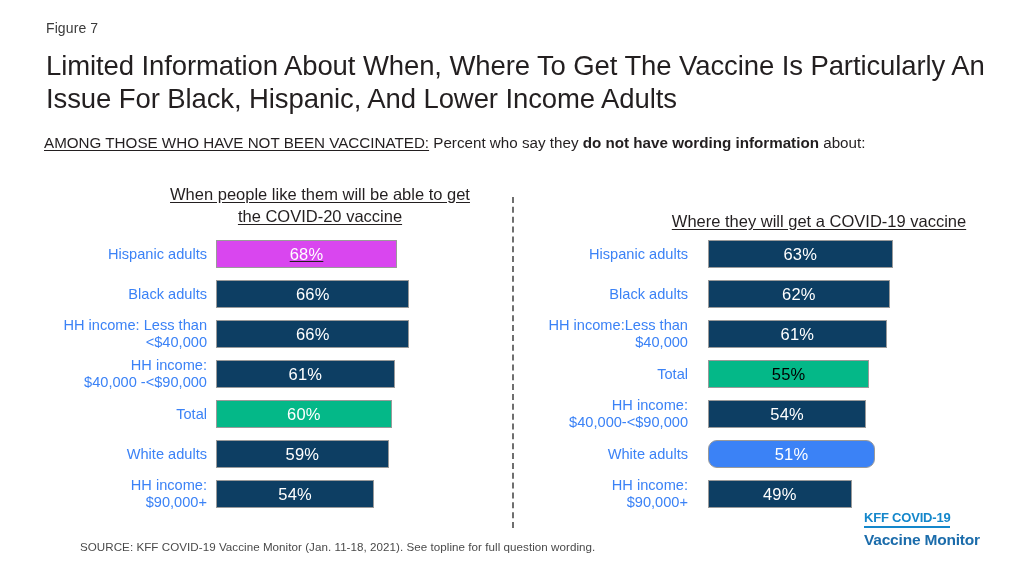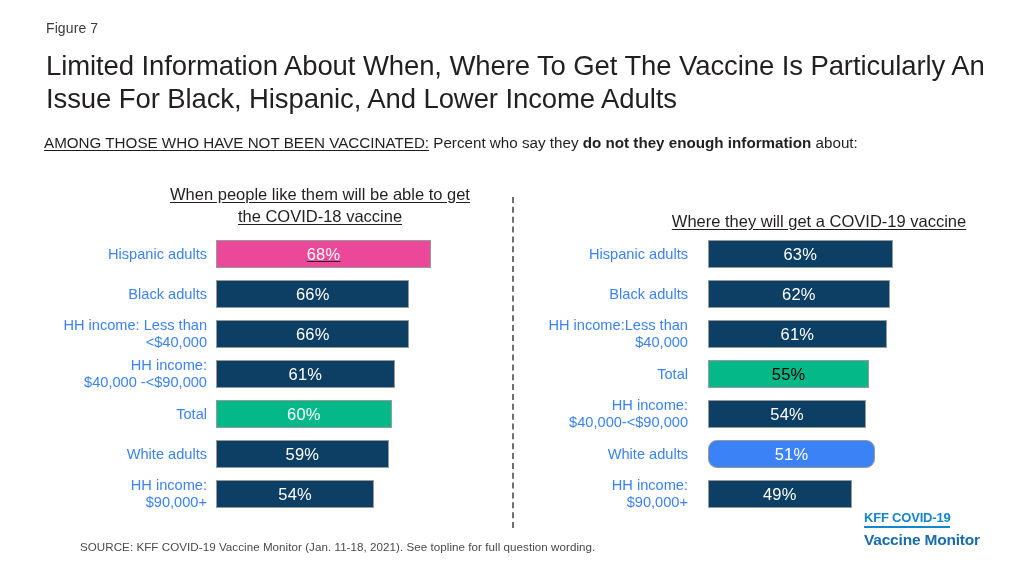--- a/index.html
+++ b/index.html
@@ -171,32 +171,32 @@
 </style>
 </head>
 <body>
 
 <div id="slide">
 
   <div class="figure-label">Figure 7</div>
 
   <div class="title">Limited Information About When, Where To Get The Vaccine Is Particularly An Issue For Black, Hispanic, And Lower Income Adults</div>
 
-  <div class="subtitle"><span class="u">AMONG THOSE WHO HAVE NOT BEEN VACCINATED:</span><span> Percent who say they </span><span class="b">do not they enough information</span><span> about:</span></div>
+  <div class="subtitle"><span class="u">AMONG THOSE WHO HAVE NOT BEEN VACCINATED:</span><span> Percent who say they </span><span class="b">do not have wording information</span><span> about:</span></div>
 
   <div class="panel-title" id="panel-title-left">When people like them will be
-able to get the COVID-18 vaccine</div>
+able to get the COVID-20 vaccine</div>
   <div class="panel-title" id="panel-title-right">Where they will get a COVID-19 vaccine</div>
 
   <div class="divider"></div>
 
   <div class="chart" id="chart-left">
       <div class="row" style="top: 2px;">
         <div class="row-label">Hispanic adults</div>
-        <div class="bar" style="width: 215px; background: #ec4899; border-color: rgb(154, 154, 154); text-decoration: underline;">
+        <div class="bar" style="width: 181px; background: #d946ef; border-color: rgb(154, 154, 154); text-decoration: underline;">
           <span class="val" style="color: rgb(255, 255, 255);">68%</span>
         </div>
       </div>
       <div class="row" style="top: 42px;">
         <div class="row-label">Black adults</div>
         <div class="bar" style="width: 193.38px; background: rgb(13, 62, 99); border-color: rgb(154, 154, 154);">
           <span class="val" style="color: rgb(255, 255, 255);">66%</span>
         </div>
       </div>
       <div class="row" style="top: 82px;">

